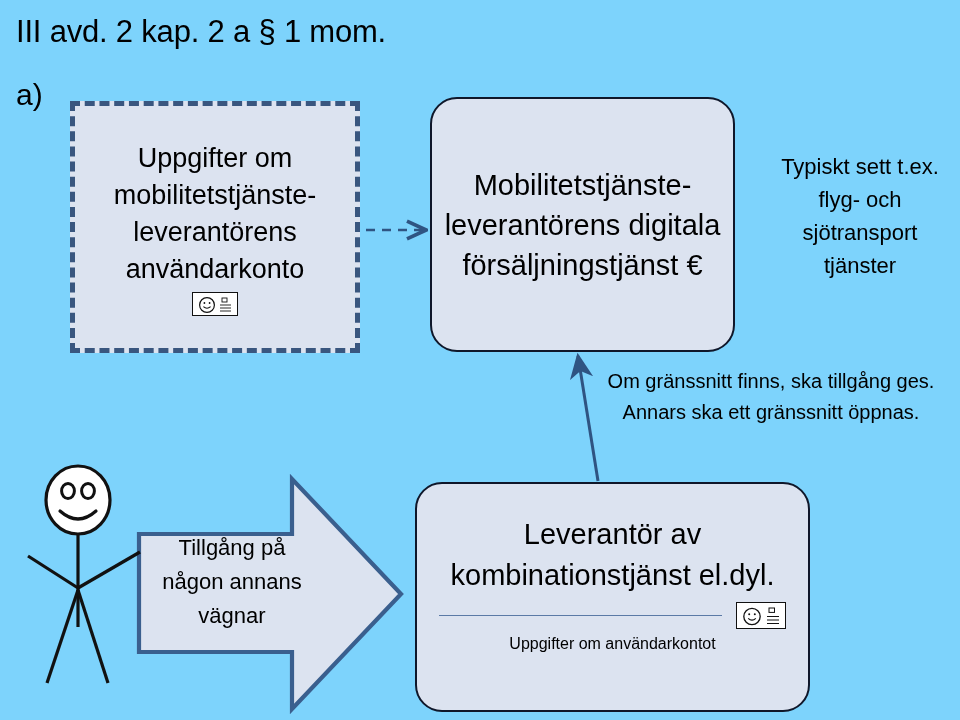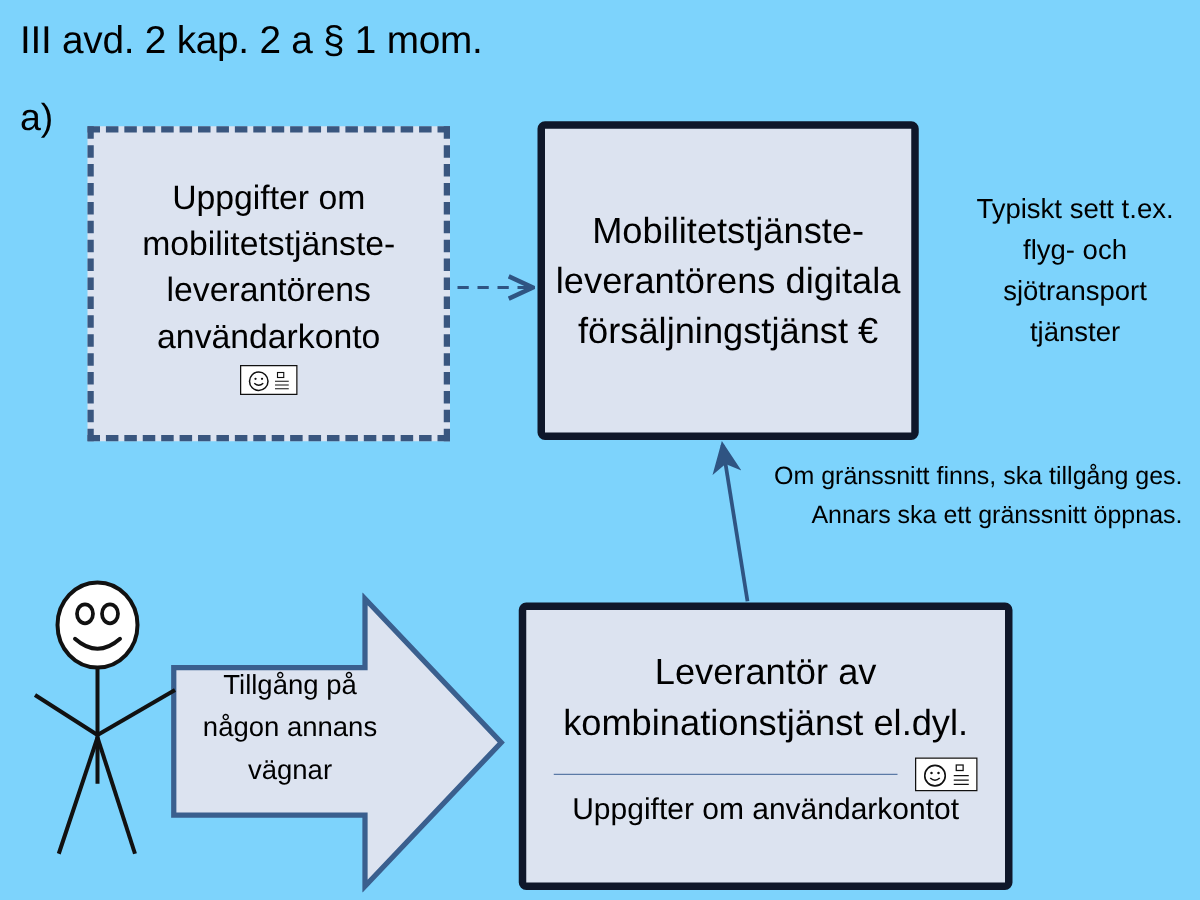--- a/index.html
+++ b/index.html
@@ -59,22 +59,22 @@
   }
   .dashed-box .box-text {
     font-size: 27px;
     line-height: 37px;
     text-align: center;
     padding: 0 6px;
     margin-top: 2px;
   }
 
   .rounded-box {
-    border: 6px solid #0f172a;
-    border-radius: 6px;
+    border: 2px solid #0f172a;
+    border-radius: 27px;
     background: #dce3f0;
   }
   .box-main {
     left: 430px;
     top: 97px;
     width: 305px;
     height: 255px;
   }
   .box-main .box-text {
     font-size: 29px;
@@ -105,21 +105,21 @@
     gap: 14px;
     padding: 0 22px;
     box-sizing: border-box;
   }
   .divider-line {
     flex: 1 1 auto;
     height: 1px;
     background: #5b7aa6;
   }
   .box-bottom .sub-text {
-    font-size: 24px;
+    font-size: 16px;
     line-height: 26px;
     text-align: center;
     margin-top: 2px;
   }
 
   
   .id-card {
     display: inline-block;
     border: 1.6px solid #111;
     background: #fff;
@@ -143,21 +143,21 @@
     line-height: 33px;
     text-align: center;
     margin-top: 16px;
   }
   .note-interface {
     left: 596px;
     top: 366px;
     width: 350px;
     font-size: 20px;
     line-height: 31px;
-    text-align: right;
+    text-align: center;
   }
 
   
   .overlay {
     position: absolute;
     left: 0;
     top: 0;
     width: 960px;
     height: 720px;
     pointer-events: none;

